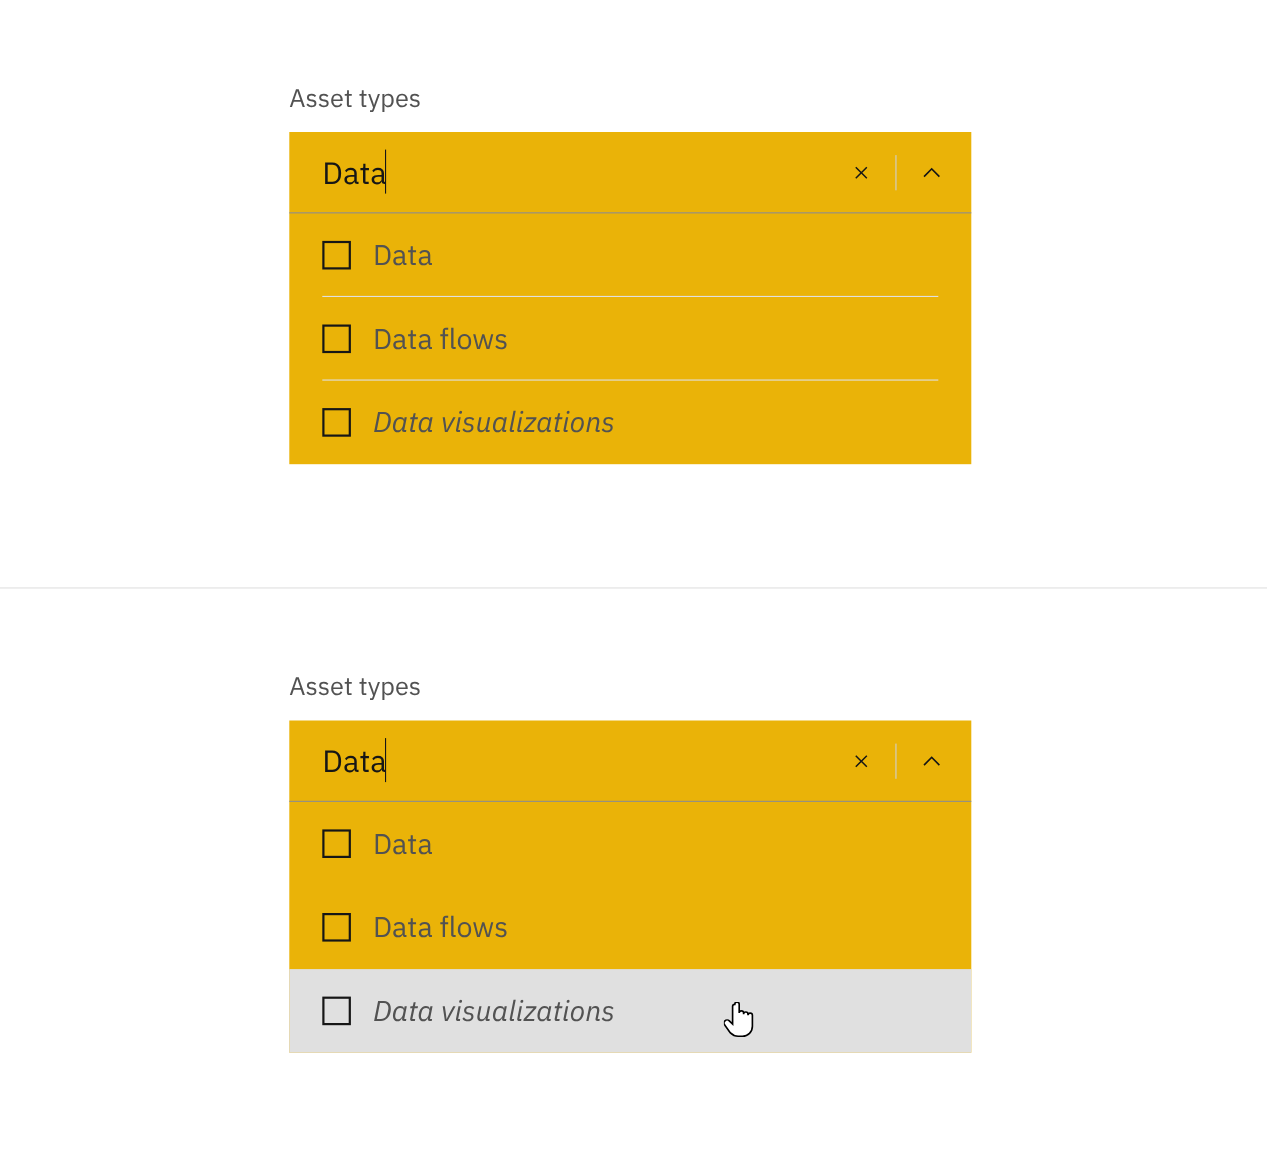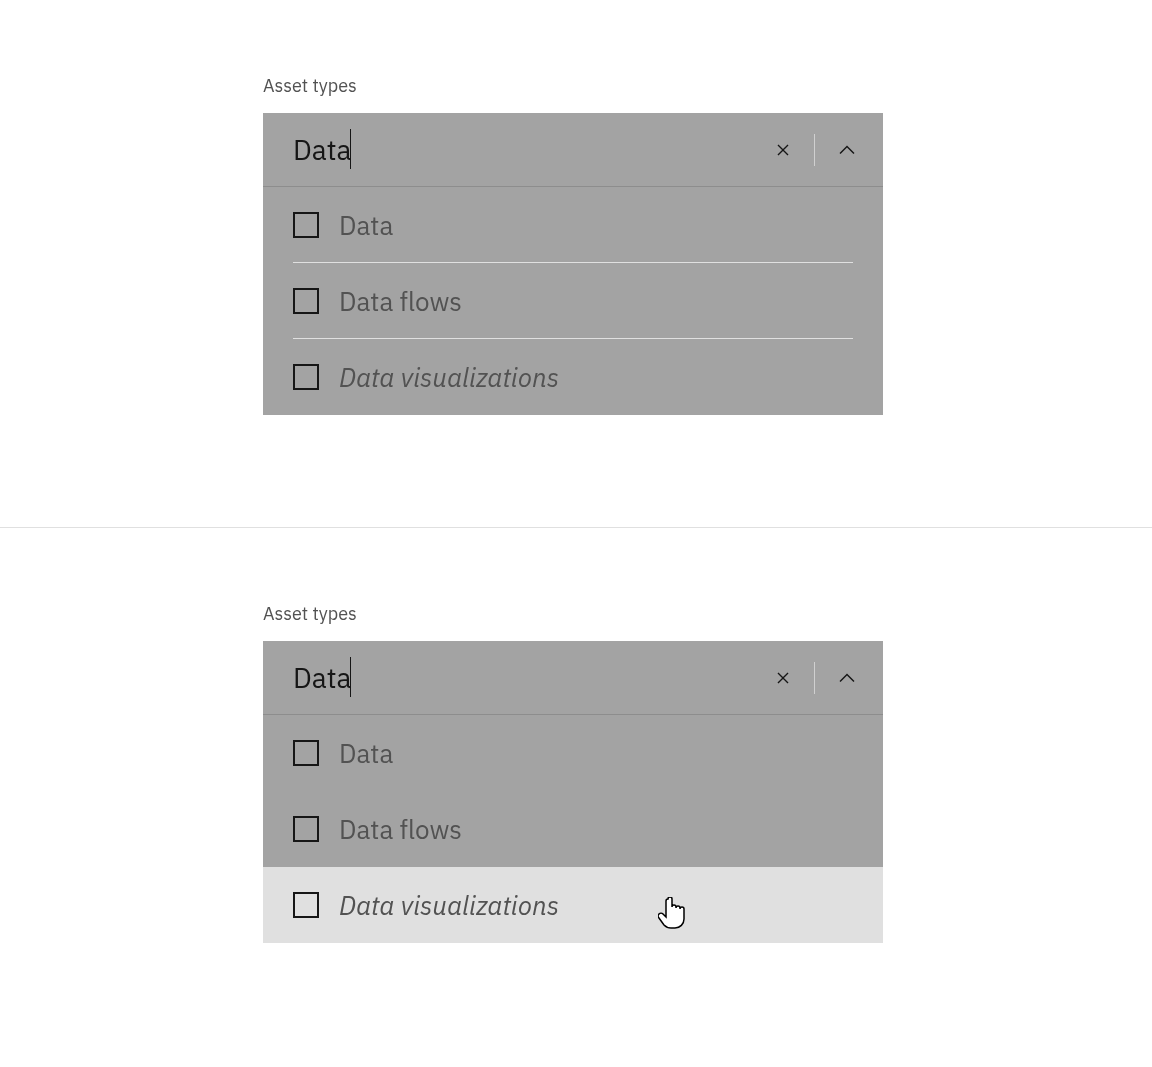--- a/index.html
+++ b/index.html
@@ -10,28 +10,28 @@
     body {
       font-family: "IBM Plex Sans", -apple-system, BlinkMacSystemFont, "Segoe UI", Helvetica, Arial, sans-serif;
       background: #ffffff;
       width: 1152px;
       height: 1067px;
     }
     .section {
       padding: 74px 0 0 263px;
     }
     .section-label {
-      font-size: 18px;
+      font-size: 23px;
       color: #525252;
       margin-bottom: 16px;
       font-weight: 400;
     }
     .multiselect {
       width: 620px;
-      background: #a3a3a3;
+      background: #eab308;
     }
     .multiselect-input-row {
       display: flex;
       align-items: center;
       height: 74px;
       padding: 0 24px 0 30px;
       border-bottom: 1px solid #8d8d8d;
     }
     .multiselect-input-wrapper {
       flex: 1;

